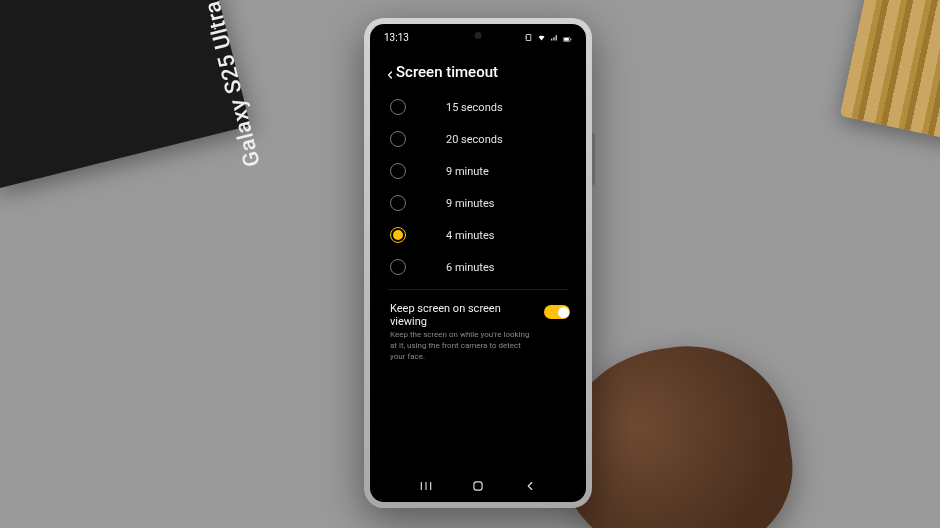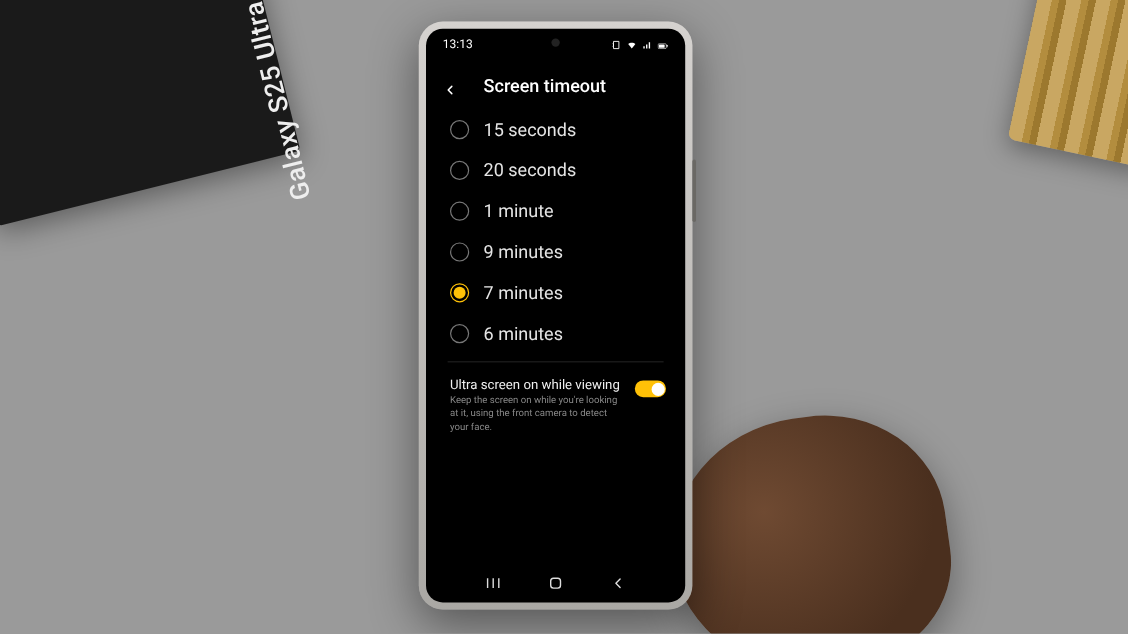--- a/index.html
+++ b/index.html
@@ -60,21 +60,21 @@
     background: radial-gradient(circle at 35% 35%, #6f4a32, #4a2f1e 70%);
     border-radius: 50% 45% 40% 50%;
     transform: rotate(-8deg);
     box-shadow: 0 10px 30px rgba(0,0,0,0.35);
   }
 
   
   .phone {
     position: absolute;
     top: 18px;
-    left: 349px;
+    left: 364px;
     width: 228px;
     height: 490px;
     background: linear-gradient(#d5d2cf,#aaa8a4);
     border-radius: 20px;
     box-shadow: 0 12px 40px rgba(0,0,0,0.45);
   }
   .phone-side-btn {
     position: absolute;
     right: -3px;
     top: 115px;
@@ -110,21 +110,21 @@
   .notch {
     position:absolute;
     top:8px; left:50%; transform:translateX(-50%);
     width:7px; height:7px; background:#222; border-radius:50%;
   }
 
   
   .header {
     display:flex;
     align-items:center;
-    gap:22px;
+    gap:0;
     padding: 18px 14px 10px 14px;
   }
   .back-chevron {
     width:12px; height:12px;
     display:inline-block;
   }
   .back-chevron svg { width:100%; height:100%; }
   .header-title {
     font-size: 15px;
     font-weight: 500;
@@ -150,22 +150,23 @@
     border-color:#ffc107;
   }
   .radio.selected::after{
     content:'';
     position:absolute;
     top:2px; left:2px; right:2px; bottom:2px;
     background:#ffc107;
     border-radius:50%;
   }
   .option-label {
-    font-size:15px;
+    font-size:11px;
     color:#e5e5e5;
+    margin-left:28px;
   }
 
   
   .divider {
     height:1px;
     background:#1e1e1e;
     margin: 6px 18px 0 18px;
   }
   .toggle-row {
     display:flex;
@@ -268,41 +269,41 @@
       <div class="option">
         <span class="radio"></span>
         <span class="option-label">15 seconds</span>
       </div>
       <div class="option">
         <span class="radio"></span>
         <span class="option-label">20 seconds</span>
       </div>
       <div class="option">
         <span class="radio"></span>
-        <span class="option-label">1 minute</span>
+        <span class="option-label">9 minute</span>
       </div>
       <div class="option">
         <span class="radio"></span>
         <span class="option-label">9 minutes</span>
       </div>
       <div class="option">
         <span class="radio selected"></span>
-        <span class="option-label">7 minutes</span>
+        <span class="option-label">4 minutes</span>
       </div>
       <div class="option">
         <span class="radio"></span>
         <span class="option-label">6 minutes</span>
       </div>
     </div>
 
     <div class="divider"></div>
 
     <div class="toggle-row">
       <div class="toggle-text">
-        <div class="toggle-title">Ultra screen on while viewing</div>
+        <div class="toggle-title">Keep screen on screen viewing</div>
         <div class="toggle-desc">Keep the screen on while you're looking at it, using the front camera to detect your face.</div>
       </div>
       <div class="toggle"></div>
     </div>
 
     <div class="nav-bar">
       <span class="nav-ic">
         <svg viewBox="0 0 24 24" stroke="#ddd" stroke-width="2">
             <line x1="4" y1="5" x2="4" y2="19"></line>
             <line x1="12" y1="5" x2="12" y2="19"></line>

